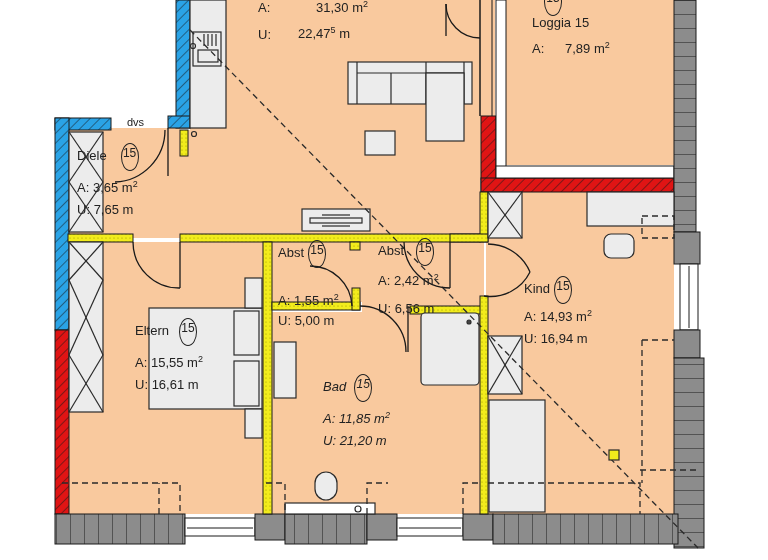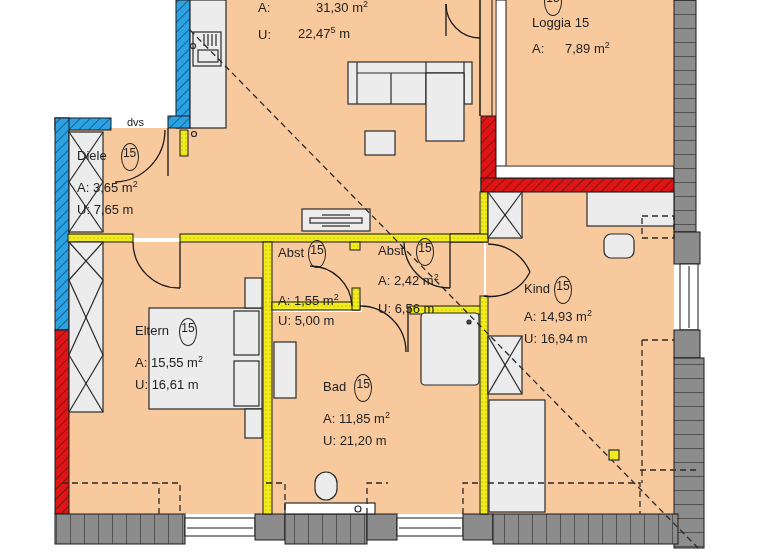--- a/index.html
+++ b/index.html
@@ -237,21 +237,21 @@
   <span class="row" style=""><span>A:</span> <span>14,93 m</span><sup>2</sup></span>
   <span class="row" style="margin-top:4px"><span>U:</span> <span>16,94 m</span></span>
 </div>
 
 <div class="lbl" style="left:123px;top:318px;margin-left:12px;">
   <span class="row"><span>Eltern</span><span class="num" style="margin-left:10px">15</span></span>
   <span class="row" style="margin-top:4px"><span>A:</span> <span>15,55 m</span><sup>2</sup></span>
   <span class="row" style="margin-top:4px"><span>U:</span> <span>16,61 m</span></span>
 </div>
 
-<div class="lbl" style="left:323px;top:374px;">
+<div class="lbl" style="left:323px;top:374px;font-style:italic;">
   <span class="row"><span>Bad</span><span class="num" style="margin-left:8px">15</span></span>
   <span class="row" style="margin-top:4px"><span>A:</span> <span>11,85 m</span><sup>2</sup></span>
   <span class="row" style="margin-top:4px"><span>U:</span> <span>21,20 m</span></span>
 </div>
 
 <div class="lbl" style="left:540px;top:-12px;">
   <span class="num">15</span>
 </div>
 
 </body></html>

